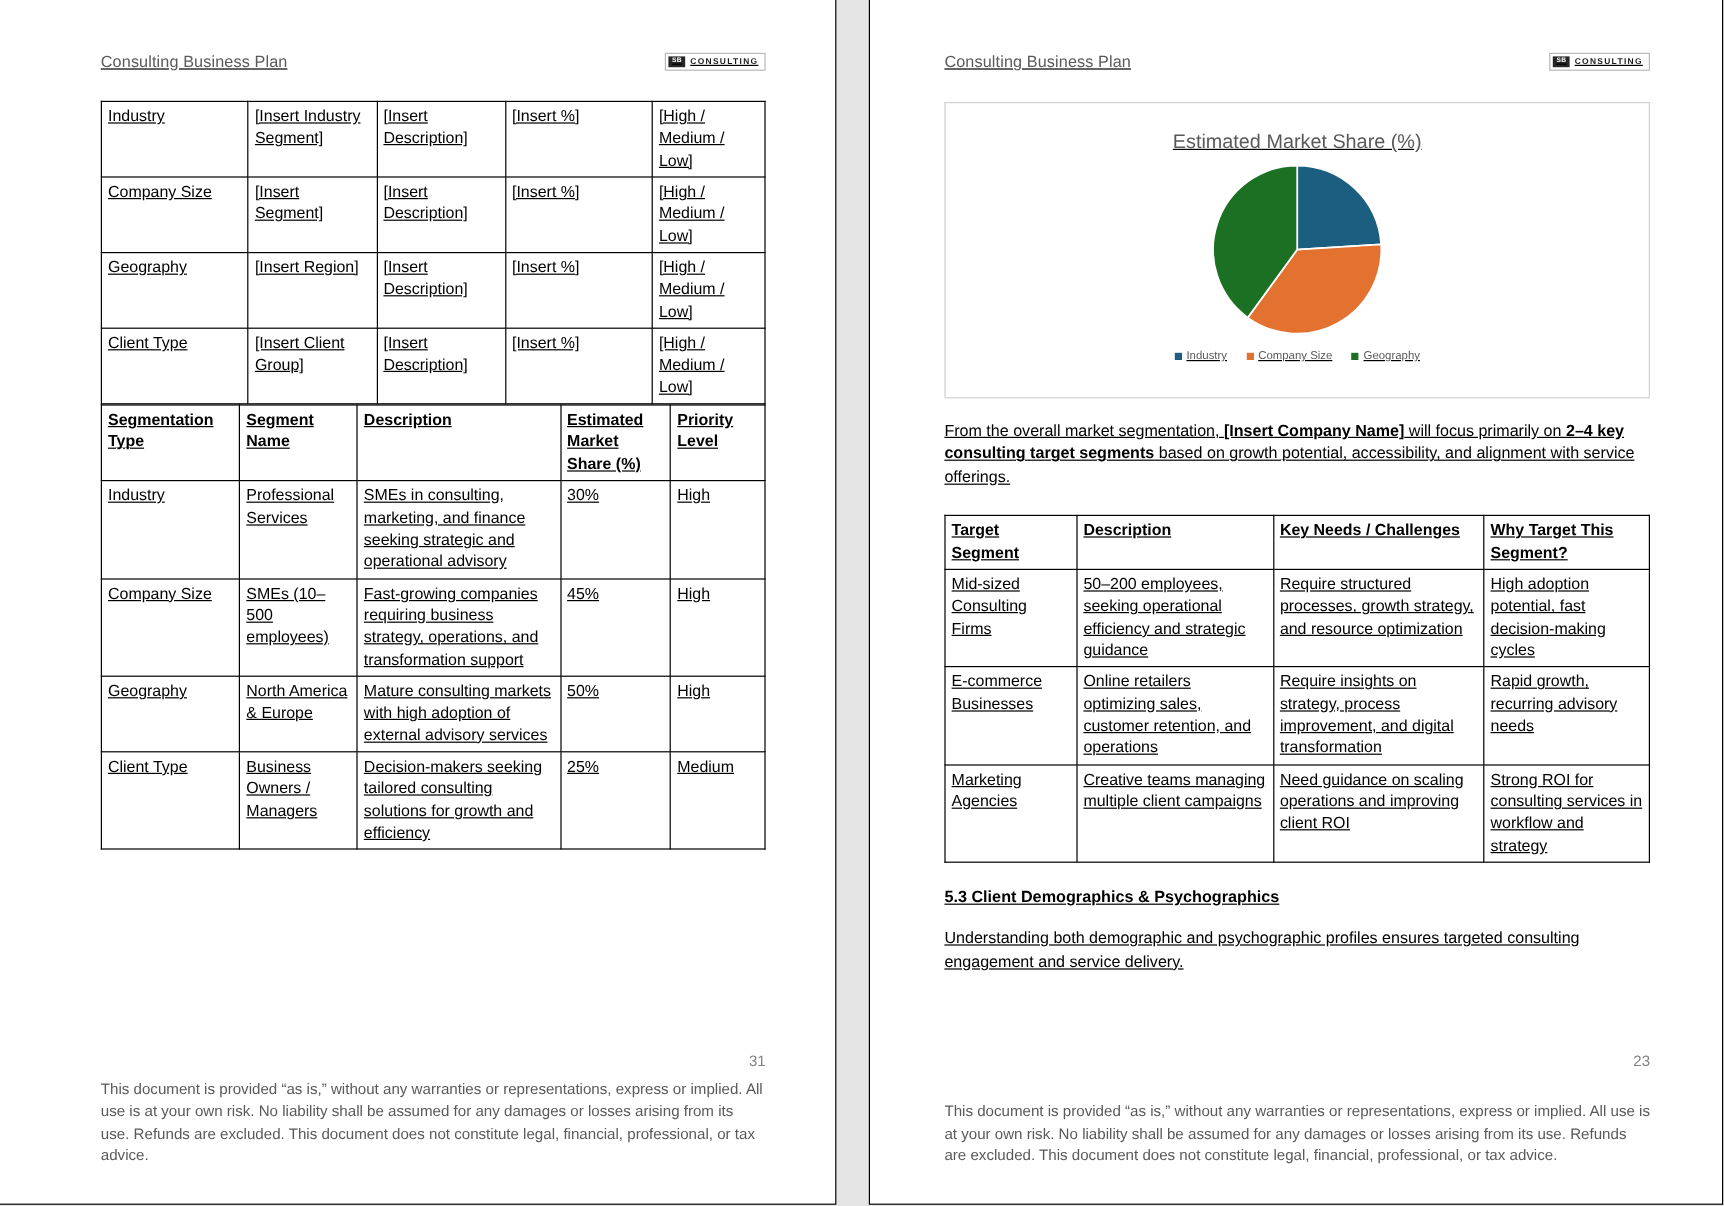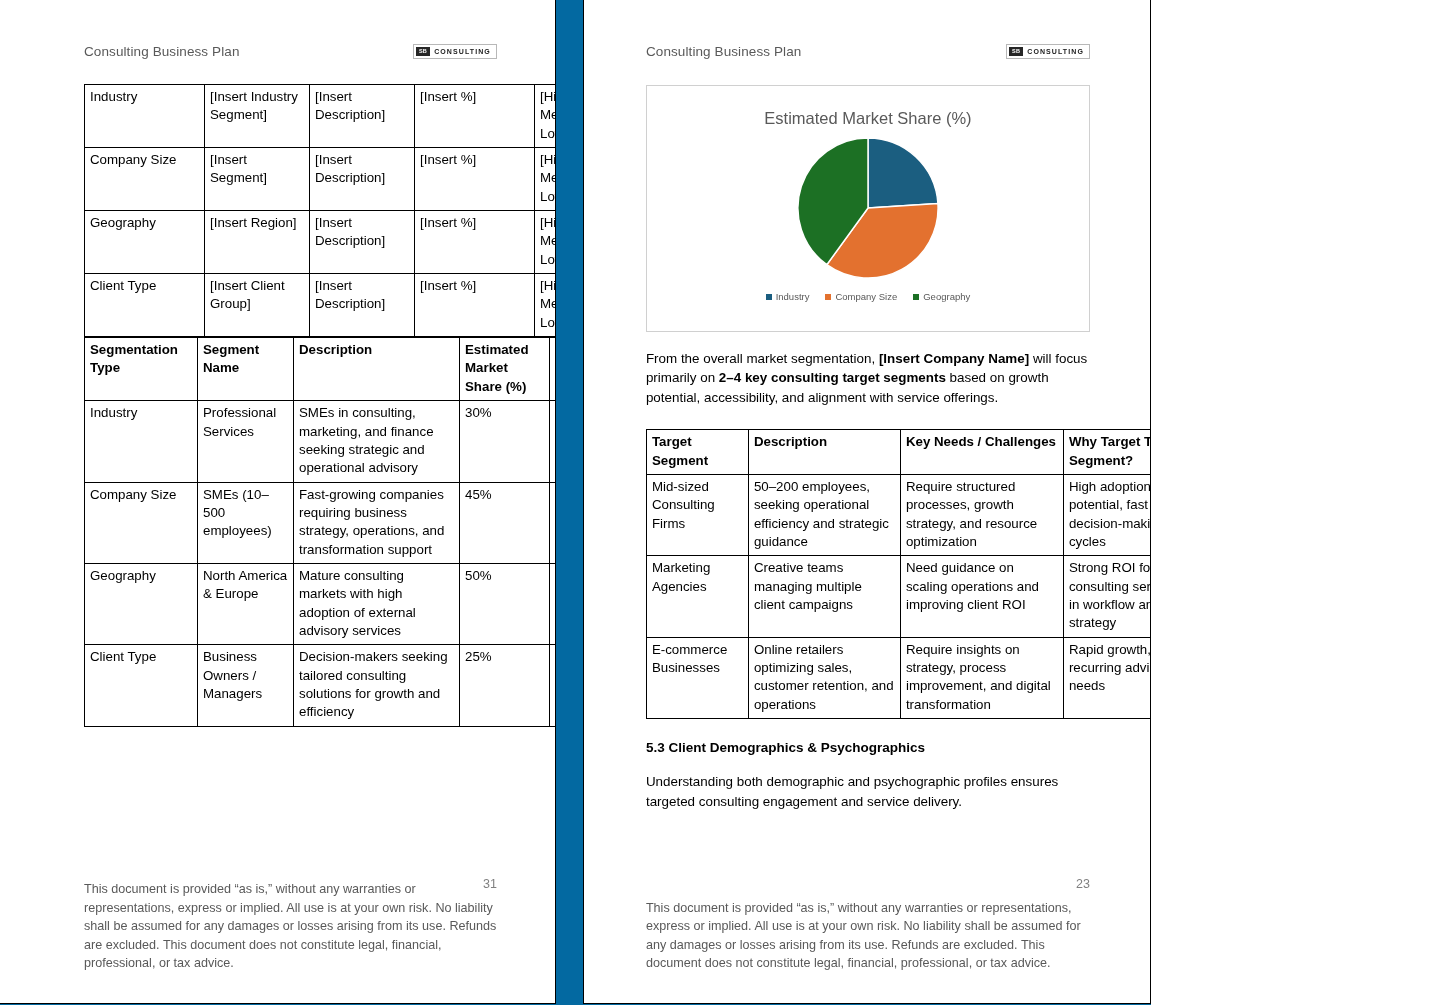--- a/index.html
+++ b/index.html
@@ -8,23 +8,24 @@
     background: #ffffff;
   }
   body {
     width: 1437px;
     height: 1005px;
     font-family: "Liberation Sans", sans-serif;
     overflow: hidden;
   }
   .spread {
     display: flex;
-    width: 1151px;
+    width: 1437px;
     height: 1005px;
-    background: #0369a1;
+    background: #e5e5e5;
+    text-decoration: underline;
   }
   .page {
     position: relative;
     background: #ffffff;
     border: 1px solid #000000;
     box-sizing: border-box;
     overflow: hidden;
   }
   .page-left {
     width: 698px;
@@ -377,31 +378,31 @@
           </tr>
         </thead>
         <tbody>
           <tr>
             <td>Mid-sized Consulting Firms</td>
             <td>50–200 employees, seeking operational efficiency and strategic guidance</td>
             <td>Require structured processes, growth strategy, and resource optimization</td>
             <td>High adoption potential, fast decision-making cycles</td>
           </tr>
           <tr>
+            <td>E-commerce Businesses</td>
+            <td>Online retailers optimizing sales, customer retention, and operations</td>
+            <td>Require insights on strategy, process improvement, and digital transformation</td>
+            <td>Rapid growth, recurring advisory needs</td>
+          </tr>
+          <tr>
             <td>Marketing Agencies</td>
             <td>Creative teams managing multiple client campaigns</td>
             <td>Need guidance on scaling operations and improving client ROI</td>
             <td>Strong ROI for consulting services in workflow and strategy</td>
           </tr>
-          <tr>
-            <td>E-commerce Businesses</td>
-            <td>Online retailers optimizing sales, customer retention, and operations</td>
-            <td>Require insights on strategy, process improvement, and digital transformation</td>
-            <td>Rapid growth, recurring advisory needs</td>
-          </tr>
         </tbody>
       </table>
 
       <h3 class="sec-heading" style="">5.3 Client Demographics &amp; Psychographics</h3>
       <p class="body-par">Understanding both demographic and psychographic profiles ensures targeted consulting engagement and service delivery.</p>
     </div>
 
     <div class="page-number">23</div>
     <div class="footer-disclaimer" style="left:62px;">This document is provided “as is,” without any warranties or representations, express or implied. All use is at your own risk. No liability shall be assumed for any damages or losses arising from its use. Refunds are excluded. This document does not constitute legal, financial, professional, or tax advice.</div>
   </div>

